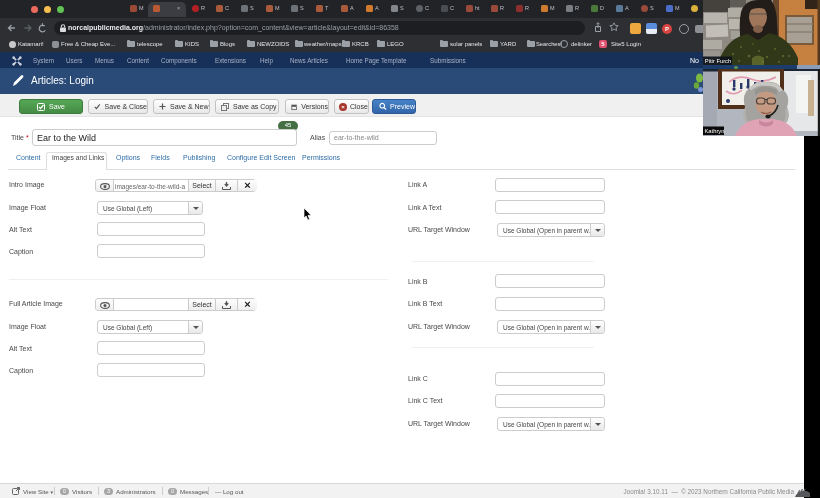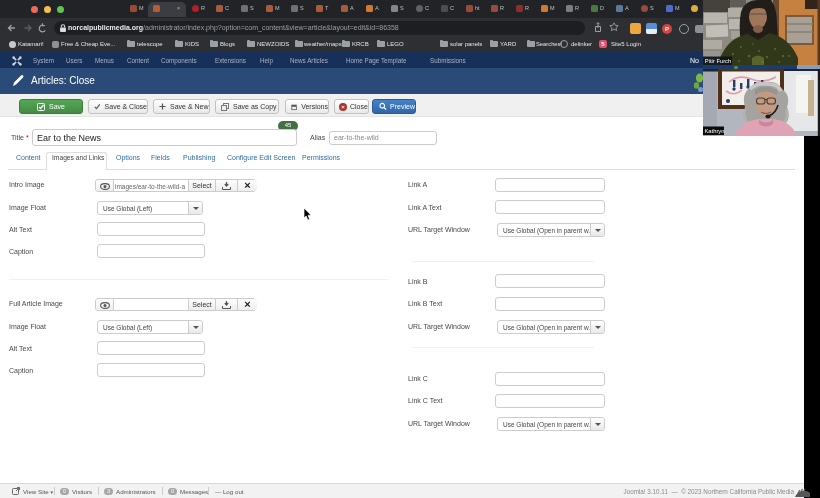--- a/index.html
+++ b/index.html
@@ -155,21 +155,21 @@
 <span class="mi" style="left:260px">Help</span>
 <span class="mi" style="left:290px">News Articles</span>
 <span class="mi" style="left:346px">Home Page Template</span>
 <span class="mi" style="left:430px">Submissions</span>
 <span class="mi" style="left:690px;color:#fff;font-size:7px">No</span>
 
 <div class="a" style="left:0;top:68px;width:804px;height:26px;background:#2a4a78"></div>
 <svg class="a" style="left:12px;top:74px" width="12" height="13" viewBox="0 0 12 13">
  <path d="M1 12 L2 8.5 L9 1.5 a1.4 1.4 0 0 1 2 2 L4 10.5 Z" fill="#fff"></path>
 </svg>
-<div class="a" style="left:31px;top:75px;font-size:10px;color:#fff">Articles: Close</div>
+<div class="a" style="left:31px;top:75px;font-size:10px;color:#fff">Articles: Login</div>
 
 <svg class="a" style="left:693px;top:72px" width="11" height="21" viewBox="0 0 11 21">
  <ellipse cx="6.5" cy="6" rx="3.6" ry="4.6" fill="#7cb842"></ellipse>
  <ellipse cx="3.5" cy="13.5" rx="2.7" ry="3.2" fill="#6aaa3a"></ellipse>
  <circle cx="7.5" cy="17.5" r="2.5" fill="#7b96d8"></circle>
 </svg>
 
 <div class="a" style="left:0;top:94px;width:804px;height:23px;background:#f0f0f1;border-bottom:1px solid #e4e4e4"></div>
 <div class="tbtn" style="left:19px;width:64px;background:linear-gradient(#55a855,#458a45);border-color:#3e7c3e;color:#fff;justify-content:center">
  <svg width="8" height="8" viewBox="0 0 8 8" style="margin-right:4px">
@@ -205,21 +205,21 @@
 <div class="tbtn" style="left:372px;width:44px;background:linear-gradient(#4582c8,#3365a8);border-color:#2c5a96;color:#fff">
  <svg width="9" height="9" viewBox="0 0 9 9" style="margin:0 3px 0 6px">
       <circle cx="3.6" cy="3.6" r="2.6" fill="none" stroke="#fff" stroke-width="1.2"></circle>
       <path d="M5.6 5.6 L8 8" stroke="#fff" stroke-width="1.3"></path>
     </svg>
  Preview</div>
 
 <div class="a" style="left:278px;top:121px;width:20px;height:9.5px;border-radius:5px;background:#436f43;color:#fff;font-size:6px;text-align:center;line-height:9.5px">45</div>
 <div class="lbl" style="left:11px;top:134px">Title <span style="color:#c00">*</span></div>
 <div class="inp" style="left:32px;top:128.5px;width:265px;height:17px"></div>
-<div class="a" style="left:37px;top:132.5px;font-size:9px;color:#222">Ear to the News</div>
+<div class="a" style="left:37px;top:132.5px;font-size:9px;color:#222">Ear to the Wild</div>
 <div class="lbl" style="left:310px;top:134px">Alias</div>
 <div class="inp" style="left:329px;top:130.5px;width:108px;height:14.5px"></div>
 <div class="a" style="left:334px;top:134px;font-size:7px;color:#888">ear-to-the-wild</div>
 
 <div class="a" style="left:8px;top:168.5px;width:787px;height:1px;background:#ddd"></div>
 <span class="tab" style="left:16px">Content</span>
 <div class="a" style="left:46px;top:151.5px;width:61px;height:18px;background:#fff;border:1px solid #ddd;border-bottom:0;border-radius:3px 3px 0 0"></div>
 <span class="tab" style="left:52px;color:#444;font-size:6.7px">Images and Links</span>
 <span class="tab" style="left:116px">Options</span>
 <span class="tab" style="left:151px">Fields</span>

